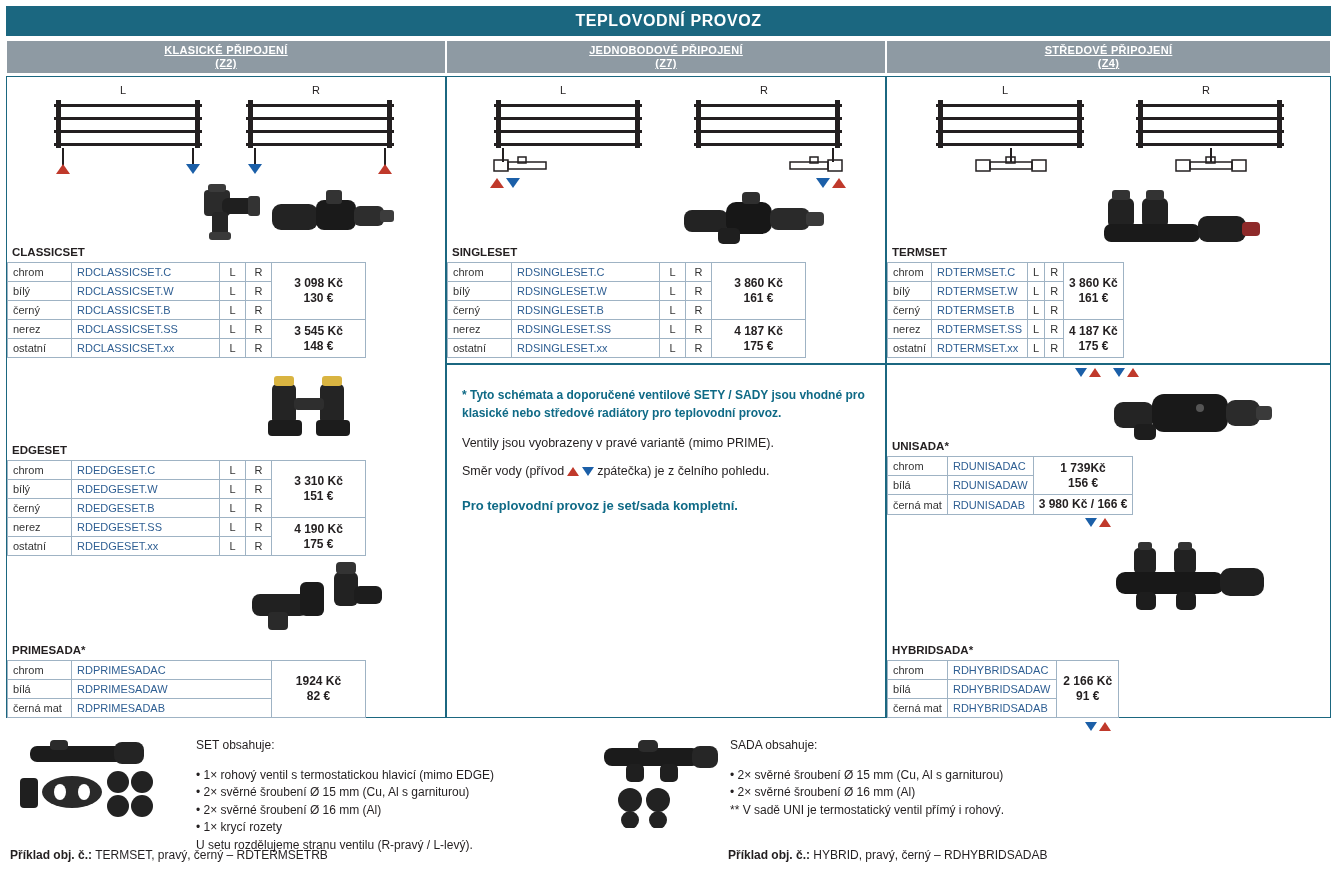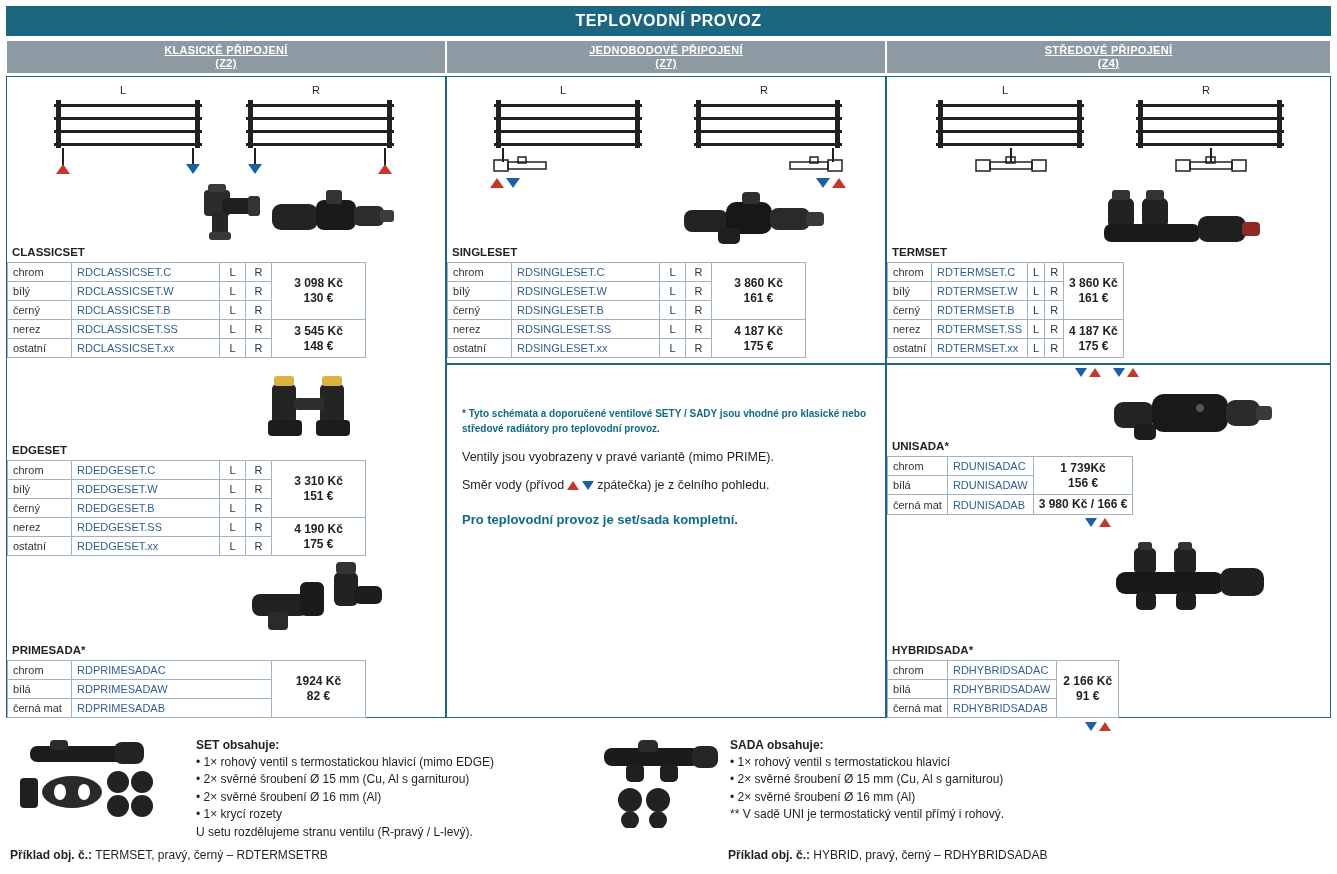--- a/index.html
+++ b/index.html
@@ -68,21 +68,21 @@
   table.prod td.price div { line-height:1.25; }
 
   
   .note { position:absolute; color:#0f6a86; }
   .note p { margin:0 0 14px 0; }
   .note .b { font-weight:bold; }
   .note .plain { color:#231f20; }
 
   
   .legend { position:absolute; font-size:12px; color:#231f20; }
-  .legend .lt { font-weight:bold; margin-bottom:2px; }
+  .legend .lt { font-weight:normal; margin-bottom:15px; }
   .legend ul { margin:0; padding:0; list-style:none; }
   .legend li { line-height:1.45; }
   .example { position:absolute; font-size:12px; }
   .example b { font-weight:bold; }
 
   .arrowpair { position:absolute; display:flex; gap:2px; align-items:center; }
   .sm-tri { width:0; height:0; border-left:6px solid transparent; border-right:6px solid transparent; }
   .sm-tri.up { border-bottom:9px solid #c0392b; }
   .sm-tri.down { border-top:9px solid #1b5fa8; }
 
@@ -377,21 +377,21 @@
     <tr>
       <td class="k">ostatní</td>
       <td class="code">RDSINGLESET.xx</td>
       <td class="lr">L</td>
       <td class="lr">R</td>
     </tr>
   </tbody>
     </table>
 
   <div class="note" style="left:462px; top:386px; width:410px;">
-    <p class="b" style="font-size:10px; line-height:1.5;margin-top:20px;">* Tyto schémata a doporučené ventilové SETY / SADY jsou vhodné pro klasické nebo středové radiátory pro teplovodní provoz.</p>
+    <p class="b" style="font-size:12px; line-height:1.5;">* Tyto schémata a doporučené ventilové SETY / SADY jsou vhodné pro klasické nebo středové radiátory pro teplovodní provoz.</p>
     <p class="plain" style="font-size:12.5px;">Ventily jsou vyobrazeny v pravé variantě (mimo PRIME).</p>
     <p class="plain" style="font-size:12.5px; display:flex; align-items:center; gap:3px;">
       <span>Směr vody (přívod </span>
       <span class="sm-tri up"></span>
       <span class="sm-tri down"></span>
       <span> zpátečka) je z čelního pohledu.</span>
     </p>
     <p class="b" style="font-size:13px; margin-top:20px;">Pro teplovodní provoz je set/sada kompletní.</p>
   </div>
 
@@ -607,21 +607,20 @@
     <rect x="68" y="26" width="18" height="18" rx="5" fill="#1f1f1f"></rect>
     <circle cx="38" cy="62" r="12" fill="#222"></circle>
     <circle cx="66" cy="62" r="12" fill="#222"></circle>
     <circle cx="38" cy="82" r="9" fill="#222"></circle>
     <circle cx="66" cy="82" r="9" fill="#222"></circle>
   </svg>
 
   <div class="legend" style="left:730px; top:738px; width:600px;">
     <div class="lt">SADA obsahuje:</div>
     <ul>
-      <li>• 1× rohový ventil s termostatickou hlavicí</li>
       <li>• 2× svěrné šroubení Ø 15 mm (Cu, Al s garniturou)</li>
       <li>• 2× svěrné šroubení Ø 16 mm (Al)</li>
       <li>** V sadě UNI je termostatický ventil přímý i rohový.</li>
     </ul>
   </div>
   <div class="example" style="left:728px; top:848px;">
     <b>Příklad obj. č.:</b><span> HYBRID, pravý, černý – RDHYBRIDSADAB</span>
   </div>
 
 </div>

